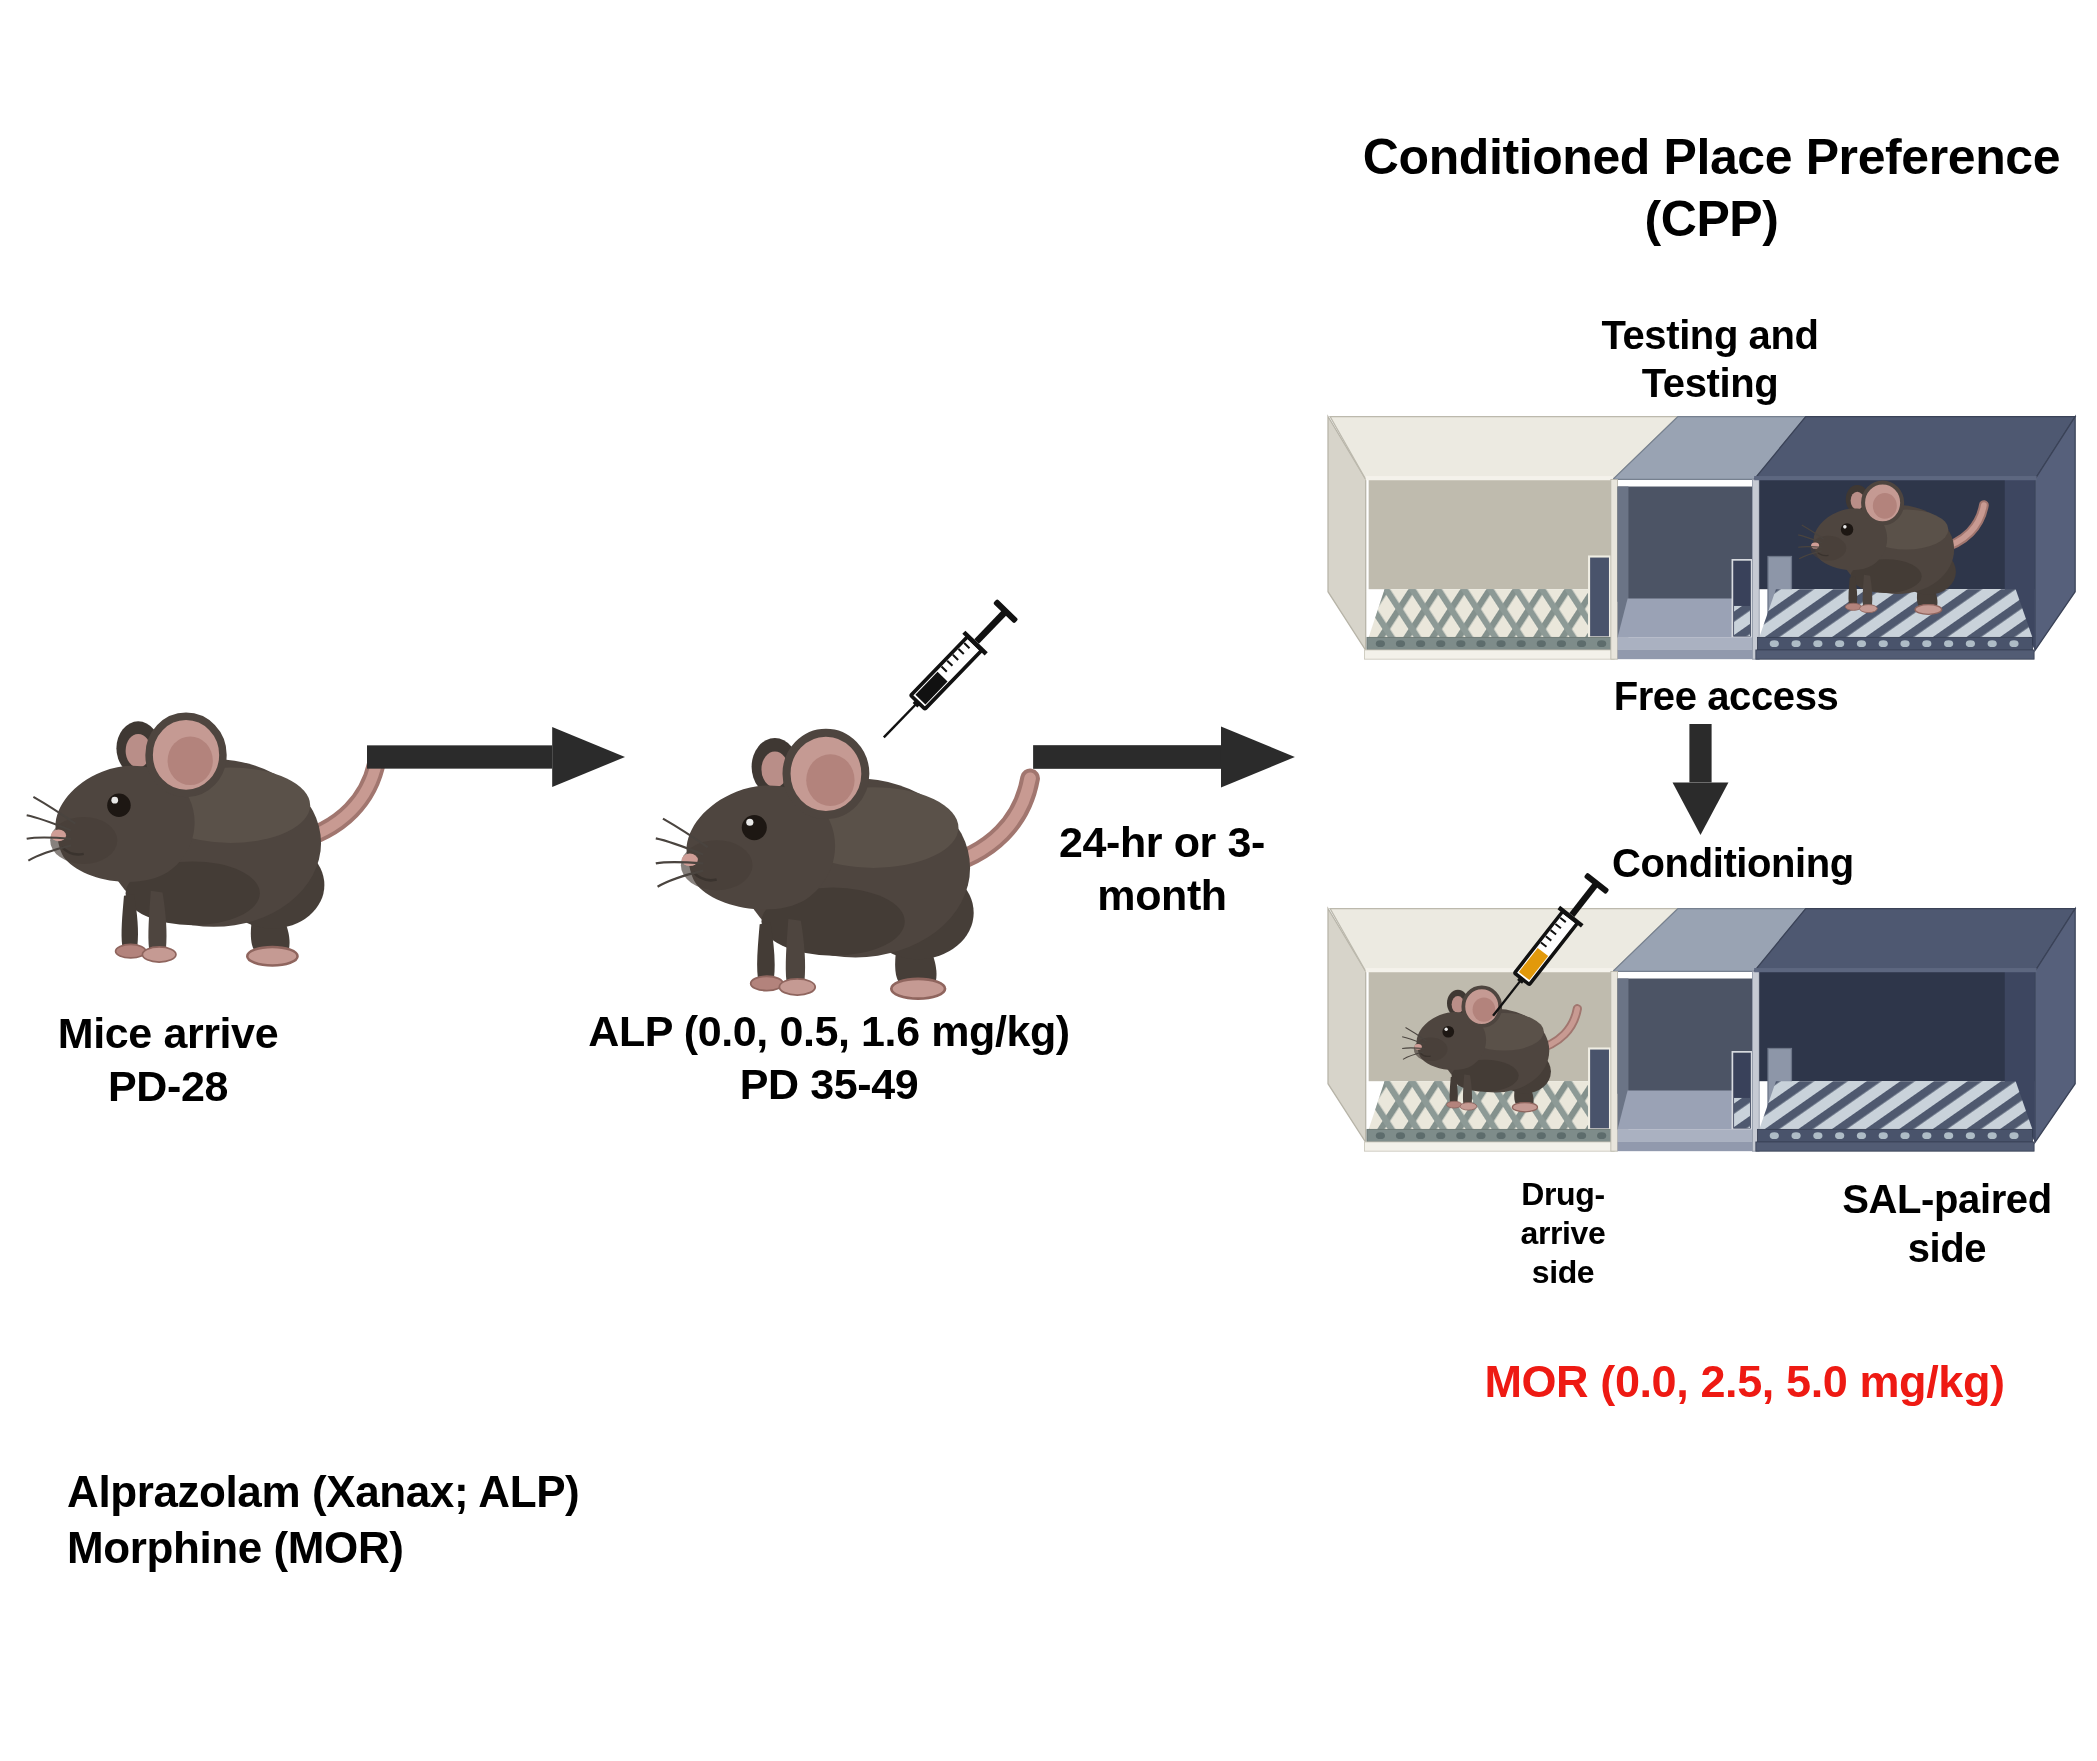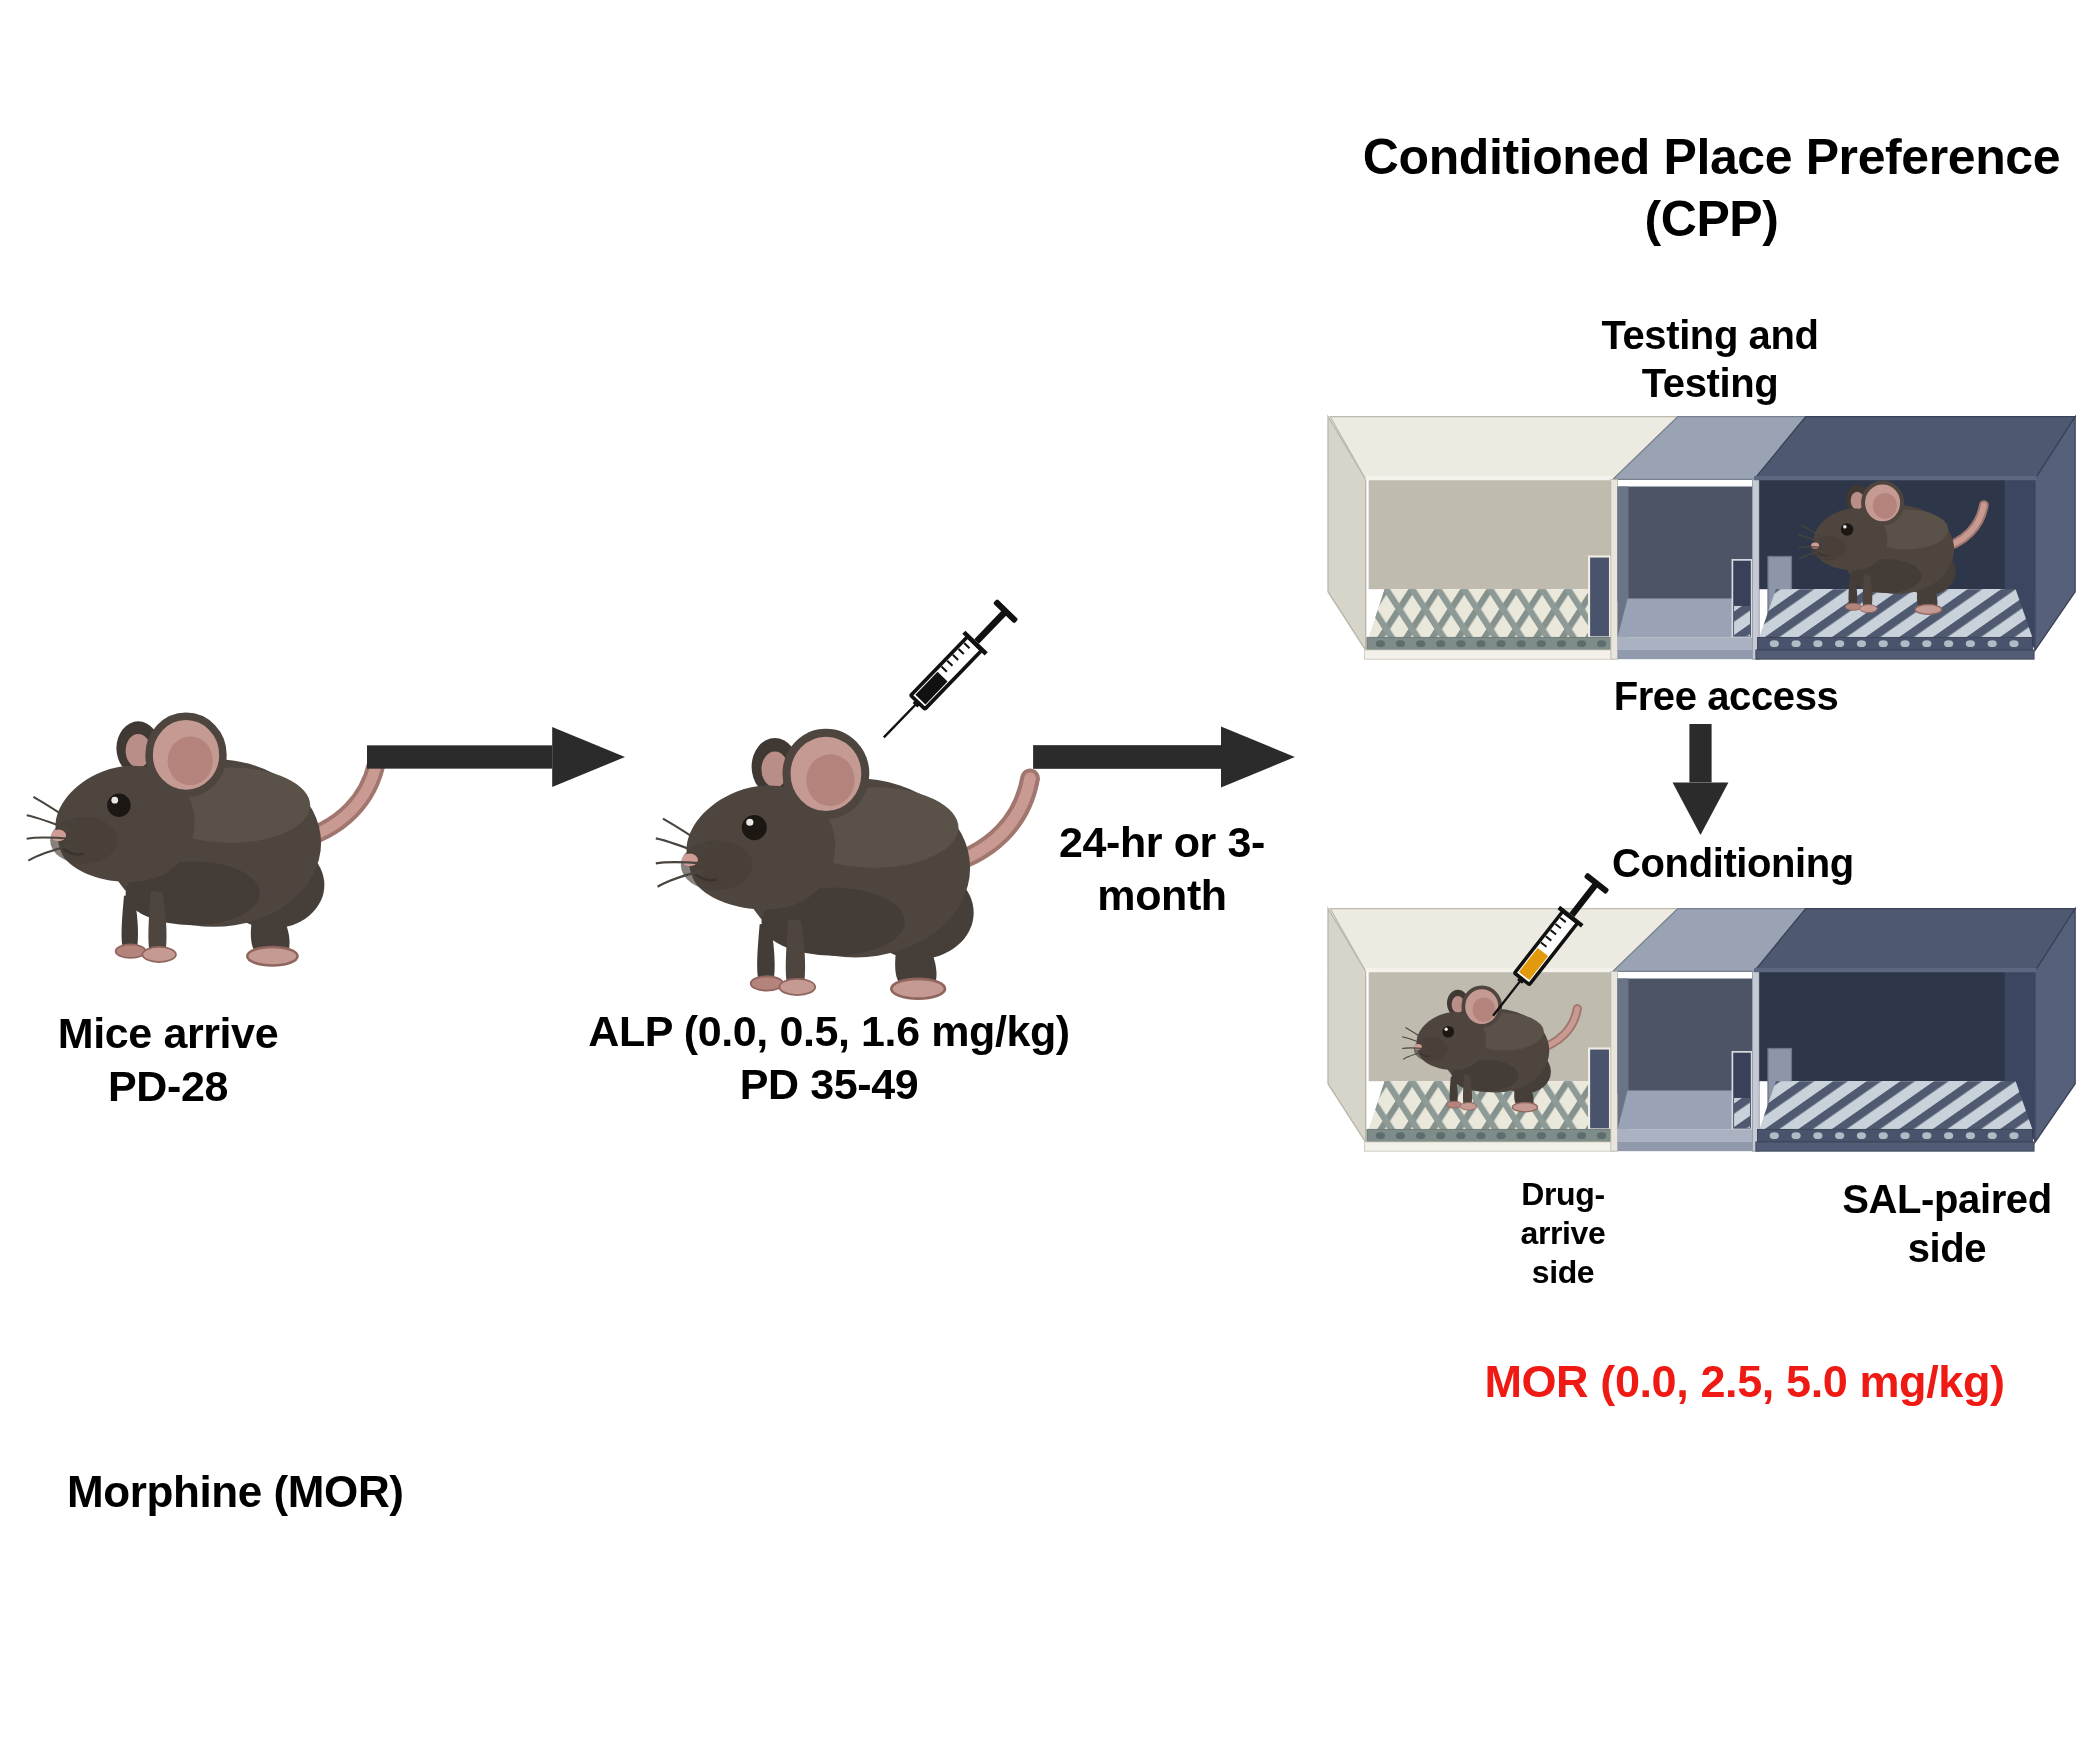--- a/index.html
+++ b/index.html
@@ -218,17 +218,18 @@
   <div class="lbl" style="left:1779px; top:1175px; width:336px; font-size:40px; line-height:1.22;">
     <span>SAL-paired</span>
     <span>side</span>
   </div>
 
   <div class="lbl red" style="left:1430px; top:1322px; width:629px; font-size:45px;margin-top:32px;">
     <span>MOR (0.0, 2.5, 5.0 mg/kg)</span>
   </div>
 
   <div class="lbl left-align" style="left:67px; top:1464px; width:839px; font-size:44px; line-height:1.28;">
+    <span>Alprazolam (Xanax; ALP)</span>
     <span>Morphine (MOR)</span>
   </div>
 
 </div>
 
 
 </body></html>

